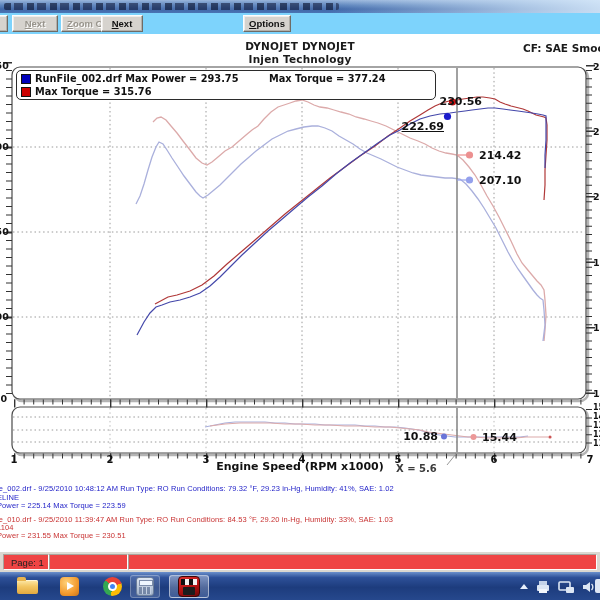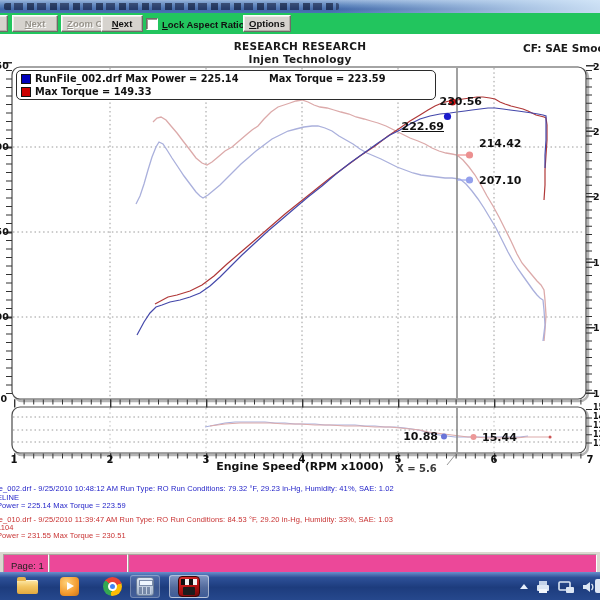--- a/index.html
+++ b/index.html
@@ -7,21 +7,21 @@
        font-family:"Liberation Sans",sans-serif;-webkit-font-smoothing:antialiased;}
   .abs{position:absolute;}
   
   .titlebar{left:0;top:0;width:600px;height:13px;
     background:linear-gradient(180deg,#9ab6dc 0%,#5d85bd 40%,#3f67a8 70%,#4a74b4 100%);}
   .titlebar::after{content:"";position:absolute;right:0;top:0;width:45%;height:100%;
     background:linear-gradient(90deg,rgba(190,215,240,0) 0%,rgba(200,222,244,.75) 70%,rgba(215,233,250,.9) 100%);}
   .title-smudge{left:4px;top:3px;width:335px;height:7px;border-radius:2px;opacity:.85;filter:blur(.6px);
     background:repeating-linear-gradient(90deg,rgba(18,28,58,.8) 0 7px,rgba(95,125,175,.25) 7px 10px,rgba(24,34,68,.72) 10px 19px,rgba(125,155,205,.22) 19px 23px);}
   
-  .toolbar{left:0;top:13px;width:600px;height:21px;background:#22c55e;border-bottom:1px solid #9f9c95;}
+  .toolbar{left:0;top:13px;width:600px;height:21px;background:#7dd3fc;border-bottom:1px solid #9f9c95;}
   .tbtn{position:absolute;top:2px;height:17px;background:#d6d3ce;border:1px solid;cursor:default;
     border-color:#fdfdfd #6e6b66 #6e6b66 #fdfdfd;box-shadow:inset -1px -1px 0 #b3b0aa,inset 1px 1px 0 #efedea;
     font:bold 9.5px "Liberation Sans",sans-serif;color:#111;padding:0;display:flex;align-items:center;justify-content:center;}
   .tbtn span{display:block;width:100%;text-align:center;}
   .tbtn span::first-letter{text-decoration:underline;}
   .chk-wrap{position:absolute;left:146px;top:3px;height:16px;display:flex;align-items:center;gap:4px;}
   .chk{display:inline-block;width:10px;height:10px;background:#fff;border:1px solid;
     border-color:#6e6b66 #fdfdfd #fdfdfd #6e6b66;box-shadow:inset 1px 1px 0 #9a968f;}
   .chk-label{display:inline-block;font:bold 9.5px "Liberation Sans",sans-serif;color:#111;}
   .chk-label::first-letter{text-decoration:underline;}
@@ -38,21 +38,21 @@
   .dlabel{font:bold 11px "DejaVu Sans",sans-serif;color:#111;z-index:3;white-space:nowrap;}
   .ra{text-align:right;}
   .ylab{font:bold 9.5px "DejaVu Sans",sans-serif;color:#111;z-index:3;white-space:nowrap;}
   .xlab{font:bold 10px "DejaVu Sans",sans-serif;color:#111;width:20px;text-align:center;z-index:3;}
   .xtitle{left:0;top:460px;width:600px;text-align:center;font:bold 11px "DejaVu Sans",sans-serif;color:#111;}
   .xcursor{font:bold 10px "DejaVu Sans",sans-serif;color:#3c3c3c;}
   .ftr{font:7.5px "Liberation Sans",sans-serif;white-space:nowrap;letter-spacing:.1px;}
   .fblue{color:#2323c8;} .fred{color:#c83232;}
   
   .statusbar{left:0;top:551px;width:600px;height:21px;background:#dbd8d1;border-top:1px solid #fff;}
-  .scell{position:absolute;top:2px;height:23px;background:#ec4899;border:1px solid;border-color:#a8a49c #fdfdfd #fdfdfd #a8a49c;
+  .scell{position:absolute;top:2px;height:16px;background:#ef4444;border:1px solid;border-color:#a8a49c #fdfdfd #fdfdfd #a8a49c;
     font:9.5px "Liberation Sans",sans-serif;color:#222;display:flex;align-items:center;padding-left:7px;box-sizing:border-box;}
   
   .taskbar{left:0;top:572px;width:600px;height:28px;
     background:linear-gradient(180deg,#6b90cc 0%,#2d5098 20%,#1d3c7d 55%,#26488d 100%);}
   .tk{position:absolute;top:3px;width:30px;height:23px;display:flex;align-items:center;justify-content:center;border-radius:3px;cursor:pointer;}
   .tk.hl{background:linear-gradient(180deg,rgba(255,255,255,.38),rgba(255,255,255,.12));border:1px solid rgba(255,255,255,.5);box-sizing:border-box;}
   .tk.hl2{background:rgba(255,255,255,.14);border:1px solid rgba(255,255,255,.25);box-sizing:border-box;}
   .folder{width:21px;height:14px;border-radius:2px;position:relative;
     background:linear-gradient(180deg,#fde9a9 0%,#f3c764 45%,#e2a93f 100%);box-shadow:inset 0 1px 0 #fff6d8;}
   .folder::before{content:"";position:absolute;left:0;top:-3px;width:9px;height:4px;border-radius:2px 2px 0 0;background:#e8b44e;}
@@ -86,32 +86,28 @@
   <button class="tbtn" style="left:-14px;width:22px;"></button>
   <button class="tbtn" style="left:12px;width:46px;">
     <span class="disabled" style="color:#98948c;text-shadow:1px 1px 0 #fff;">Next</span>
   </button>
   <button class="tbtn" style="left:61px;width:57px;">
     <span style="color:#98948c;text-shadow:1px 1px 0 #fff;">Zoom Out</span>
   </button>
   <button class="tbtn" style="left:101px;width:42px;">
     <span>Next</span>
   </button>
-  <span class="chk-wrap">
-    <span class="chk"></span>
-    <span class="chk-label">Lock Aspect Ratio</span>
-  </span>
   <button class="tbtn" style="left:243px;width:48px;">
     <span style="text-decoration:none;">Options</span>
   </button>
 </div>
 
 <div class="abs page"></div>
 
-<div class="abs hdr" style="top:40px;">RESEARCH RESEARCH</div>
+<div class="abs hdr" style="top:40px;">DYNOJET DYNOJET</div>
 <div class="abs hdr" style="top:53px;">Injen Technology</div>
 <div class="abs cf" style="left:523px;top:42px;">CF: SAE  Smoothing</div>
 
 <svg width="600" height="560" viewBox="0 0 600 560">
 
   <rect x="14" y="69" width="574" height="332" rx="8" fill="none" stroke="#b4b4b4" stroke-width="2.5"></rect>
   <rect x="14" y="409" width="574" height="46" rx="8" fill="none" stroke="#b4b4b4" stroke-width="2.5"></rect>
 
   <rect x="12" y="67" width="574" height="332" rx="8" fill="#ffffff" stroke="#4a4a4a" stroke-width="1.2"></rect>
   <rect x="12" y="407" width="574" height="46" rx="8" fill="#ffffff" stroke="#4a4a4a" stroke-width="1.2"></rect>
@@ -175,32 +171,32 @@
   <circle cx="447.5" cy="116.5" r="3.6" fill="#1a1acc"></circle>
   <circle cx="469.5" cy="155" r="3.6" fill="#ec9090"></circle>
   <circle cx="469.5" cy="180" r="3.6" fill="#94a0ec"></circle>
   <circle cx="444" cy="436.5" r="3" fill="#6a74d8"></circle>
   <circle cx="473.5" cy="437" r="3" fill="#ec9898"></circle>
 </svg>
 
 <div class="abs legend">
   <div class="lrow">
     <span class="swatch" style="background:#0000bb;"></span>
-    <span class="ltxt1">RunFile_002.drf Max Power = 225.14</span>
-    <span class="ltxt2">Max Torque = 223.59</span>
+    <span class="ltxt1">RunFile_002.drf Max Power = 293.75</span>
+    <span class="ltxt2">Max Torque = 377.24</span>
   </div>
   <div class="lrow">
     <span class="swatch" style="background:#cc0000;"></span>
-    <span class="ltxt2">Max Torque = 149.33</span>
+    <span class="ltxt2">Max Torque = 315.76</span>
   </div>
 </div>
 
 <div class="abs dlabel ra" style="left:398px;top:95px;width:48px;margin-left:36px;">230.56</div>
 <div class="abs dlabel ra" style="left:398px;top:120px;width:46px;text-decoration:underline;">222.69</div>
-<div class="abs dlabel" style="left:479px;top:137px;">214.42</div>
+<div class="abs dlabel" style="left:479px;top:149px;">214.42</div>
 <div class="abs dlabel" style="left:479px;top:174px;">207.10</div>
 <div class="abs dlabel ra" style="left:398px;top:430px;width:40px;">10.88</div>
 <div class="abs dlabel" style="left:482px;top:430.5px;">15.44</div>
 
 <div class="abs ylab ra" style="left:-11px;top:60px;width:18px;">250</div>
 <div class="abs ylab ra" style="left:-11px;top:141px;width:18px;">200</div>
 <div class="abs ylab ra" style="left:-11px;top:226px;width:18px;">150</div>
 <div class="abs ylab ra" style="left:-11px;top:311px;width:18px;">100</div>
 <div class="abs ylab ra" style="left:-11px;top:393px;width:18px;">50</div>
 

